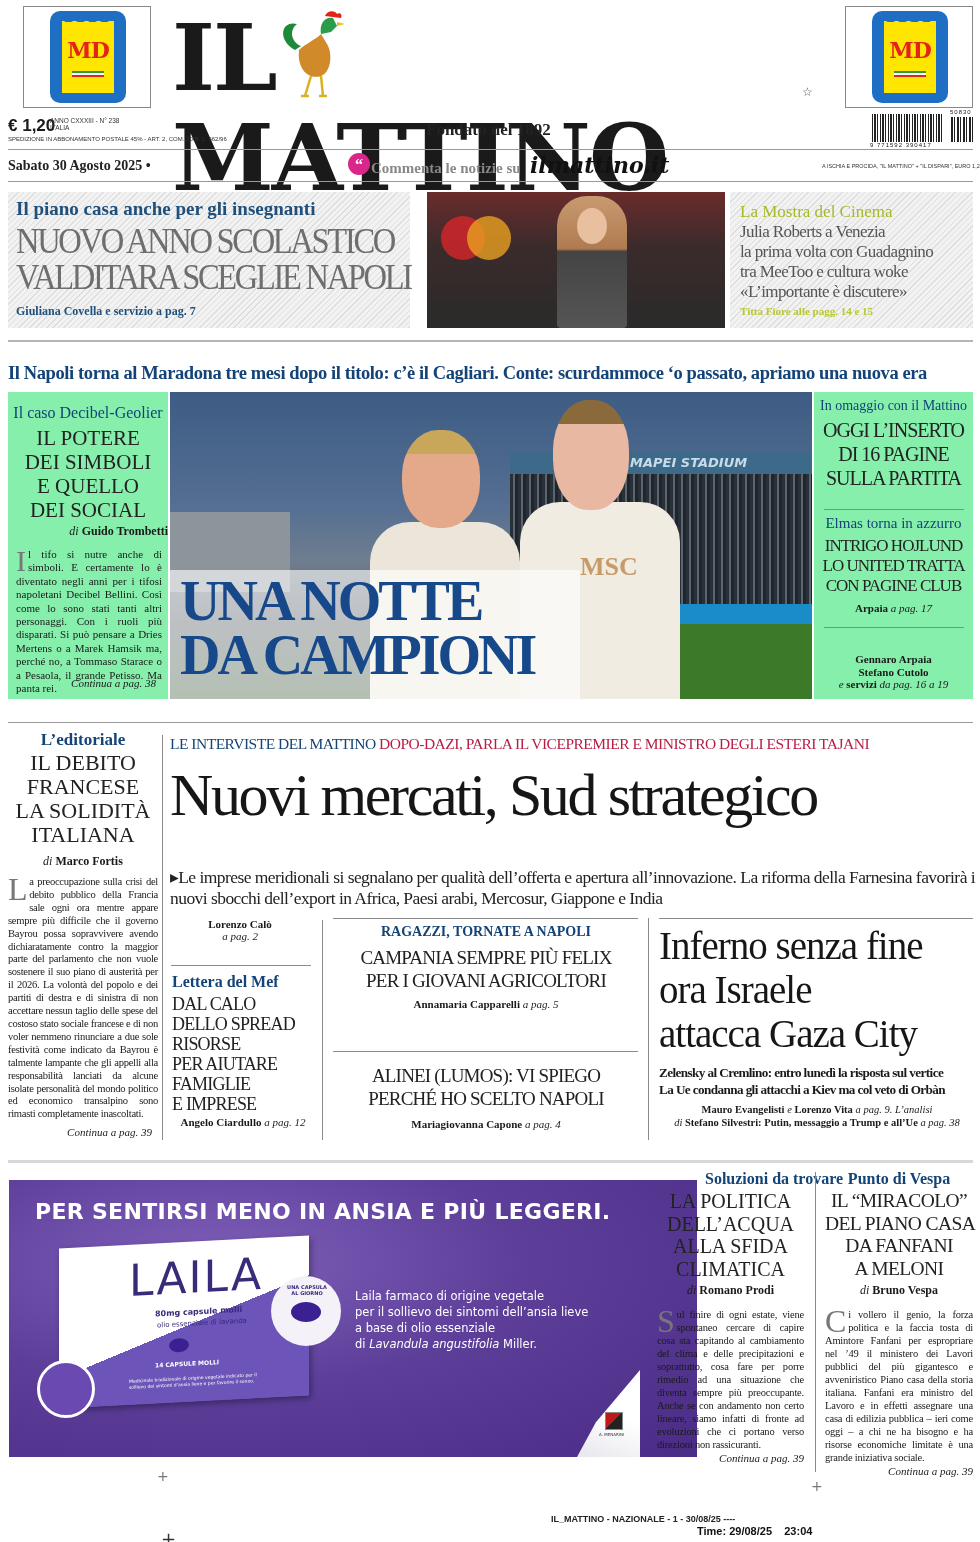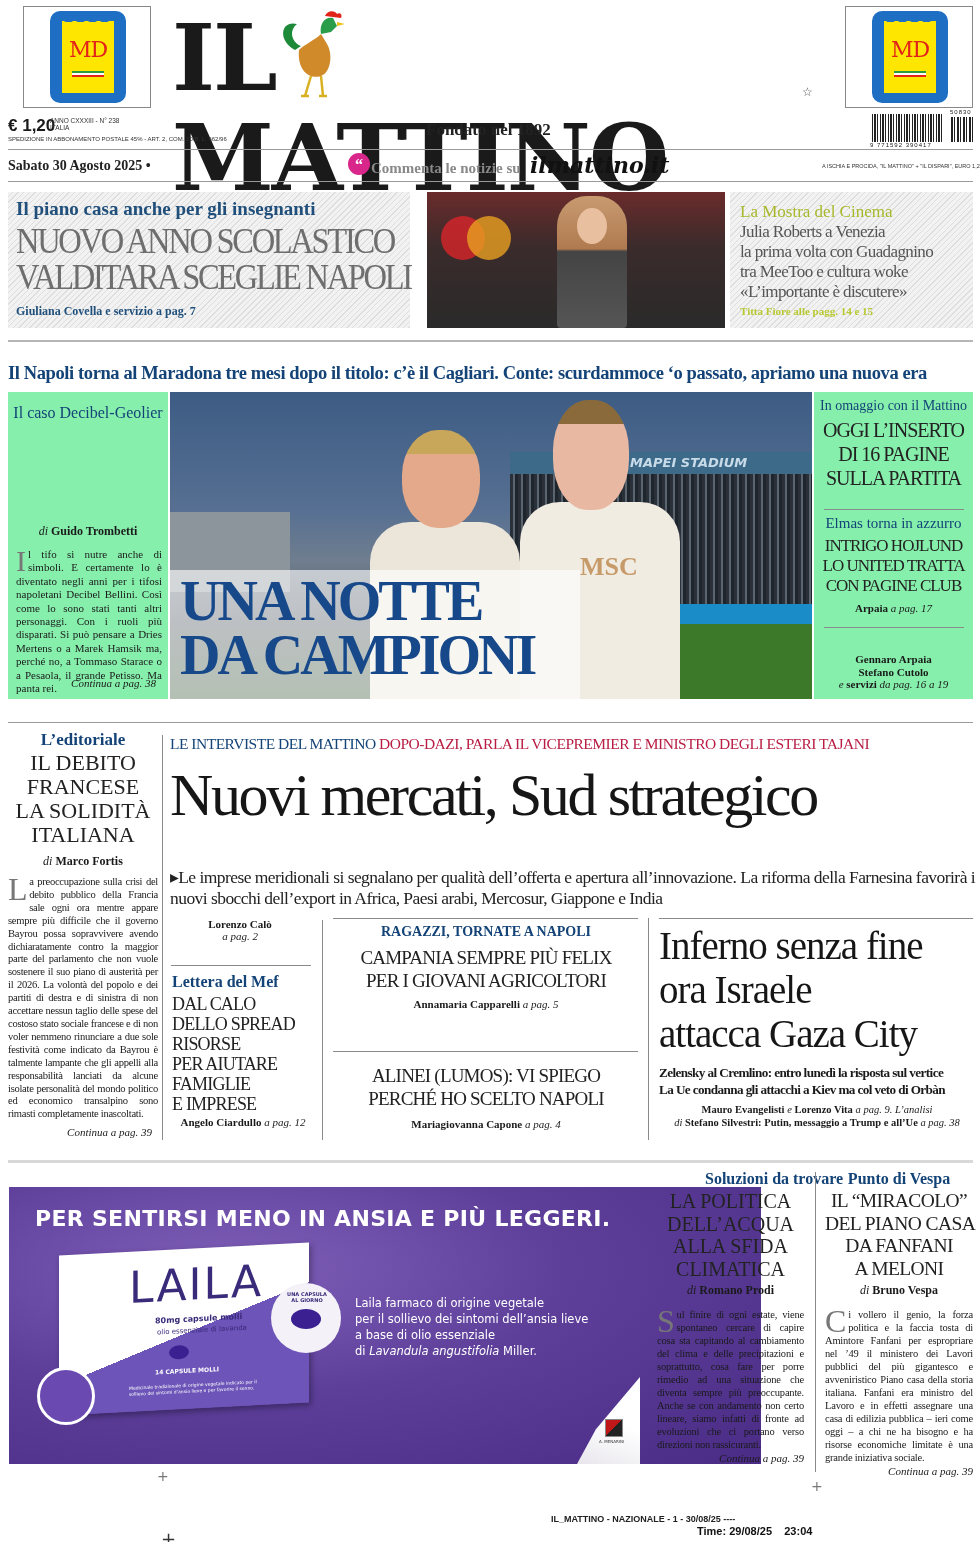--- a/index.html
+++ b/index.html
@@ -11,36 +11,36 @@
   .rule { position: absolute; height: 2px; background: #9a9a9a; }
   .thin { position: absolute; height: 1px; background: #8a8a8a; }
   .vrule { position: absolute; width: 1px; background: #8a8a8a; }
   .center { text-align: center; }
 
   
   .md-box { position: absolute; top: 6px; width: 128px; height: 102px; border: 1px solid #888; background: #fff; }
   .md-logo { position: absolute; left: 26px; top: 4px; width: 76px; height: 92px; background: #1e6fc4; border-radius: 10px; }
   .md-yellow { position: absolute; left: 12px; top: 10px; width: 52px; height: 72px; background: #ffe600; }
   .md-slot { position: absolute; width: 9px; height: 8px; background: #1e6fc4; border-radius: 2px; }
-  .md-text { position: absolute; left: 0; width: 76px; top: 26px; text-align: center; font-family: "DejaVu Serif", serif; font-weight: normal; font-size: 22px; color: #e2231a; letter-spacing: -1px; }
+  .md-text { position: absolute; left: 0; width: 76px; top: 26px; text-align: center; font-family: "DejaVu Serif", serif; font-weight: bold; font-size: 22px; color: #e2231a; letter-spacing: -1px; }
   .md-flag { position: absolute; left: 22px; top: 60px; width: 32px; height: 6px; background: linear-gradient(#2a9d3a 0 33%, #fff 33% 66%, #e2231a 66%); }
 
   .title { position: absolute; top: 8px; left: 172px; width: 620px; height: 100px; font-family: "DejaVu Serif", serif; font-weight: bold; font-size: 92px; letter-spacing: -2px; line-height: 100px; color: #1a1a1a; }
   .rooster { position: absolute; left: 275px; top: 10px; width: 72px; height: 90px; }
 
   .hatch { background: repeating-linear-gradient(135deg, #f2f2f2 0 3px, #dedede 3px 4px); }
 
   
   .hero-photo { position: absolute; left: 170px; top: 392px; width: 642px; height: 307px; overflow: hidden;
     background: linear-gradient(180deg, #3d5c84 0%, #566f92 38%, #6f7e8f 55%, #525a62 75%, #3b5a3a 100%); }
   .side-blue { position: absolute; background: #86efac; }
 
   
-  .ad { position: absolute; left: 9px; top: 1180px; width: 752px; height: 277px; overflow: hidden;
-    background: radial-gradient(ellipse at 30% 30%, #7f5fb8 0%, #5d3f9a 45%, #4a2c86 100%); color: #fff; font-family: "DejaVu Sans", sans-serif; margin-top: 7px; }
+  .ad { position: absolute; left: 9px; top: 1180px; width: 688px; height: 277px; overflow: hidden;
+    background: radial-gradient(ellipse at 30% 30%, #7f5fb8 0%, #5d3f9a 45%, #4a2c86 100%); color: #fff; font-family: "DejaVu Sans", sans-serif; }
 </style>
 </head>
 <body>
 
 <div class="md-box" style="left:23px;">
   <div class="md-logo">
     <div class="md-yellow"></div>
     <div class="md-slot" style="left:14px;top:3px"></div>
       <div class="md-slot" style="left:26px;top:3px"></div>
       <div class="md-slot" style="left:38px;top:3px"></div>
@@ -131,21 +131,27 @@
   </div>
   <div class="abs" style="left:10px;top:113px;font-weight:bold;font-size:11px;color:#b8c830;">Titta Fiore alle pagg. 14 e 15</div>
 </div>
 
 <div class="rule" style="left:8px;top:340px;width:965px;height:2px;background:#b5b5b5;"></div>
 
 <div class="abs navy" style="left:8px;top:363px;font-weight:bold;font-size:18.5px;white-space:nowrap;letter-spacing:-0.4px;">Il Napoli torna al Maradona tre mesi dopo il titolo: c’è il Cagliari. Conte: scurdammoce ‘o passato, apriamo una nuova era</div>
 
 <div class="side-blue" style="left:8px;top:392px;width:160px;height:307px;">
   <div class="abs navy center" style="left:0;width:160px;top:12px;font-size:16px;white-space:nowrap;">Il caso Decibel-Geolier</div>
-  <div class="abs center" style="left:0;width:160px;top:132px;font-size:12px;">
+  <div class="abs center" style="left:0;width:160px;top:34px;font-size:21px;line-height:24px;color:#222;">
+    <div>IL POTERE</div>
+      <div>DEI SIMBOLI</div>
+      <div>E QUELLO</div>
+      <div>DEI SOCIAL</div>
+  </div>
+  <div class="abs center" style="left:0;width:160px;top:132px;font-size:12px;text-align:right;">
     <i>di</i> <b>Guido Trombetti</b>
   </div>
   <div class="abs" style="left:8px;top:156px;width:146px;font-size:11px;line-height:13.4px;text-align:justify;hyphens:auto;">
     <span style="float:left;font-size:30px;line-height:26px;color:#777;margin-right:2px;">I</span><span>l tifo si nutre anche di simboli. E certamente lo è diventato negli anni per i tifosi napoletani Decibel Bellini. Così come lo sono stati tanti altri personaggi. Con i ruoli più disparati. Si può pensare a Dries Mertens o a Marek Hamsik ma, perché no, a Tommaso Starace o a Pesaola, il grande Petisso. Ma panta rei.</span>
   </div>
   <div class="abs" style="right:12px;top:285px;font-style:italic;font-size:11px;">Continua a pag. 38</div>
 </div>
 
 <div class="hero-photo">
   <div class="abs" style="left:340px;top:60px;width:302px;height:22px;background:#3e6a8a;"></div>

